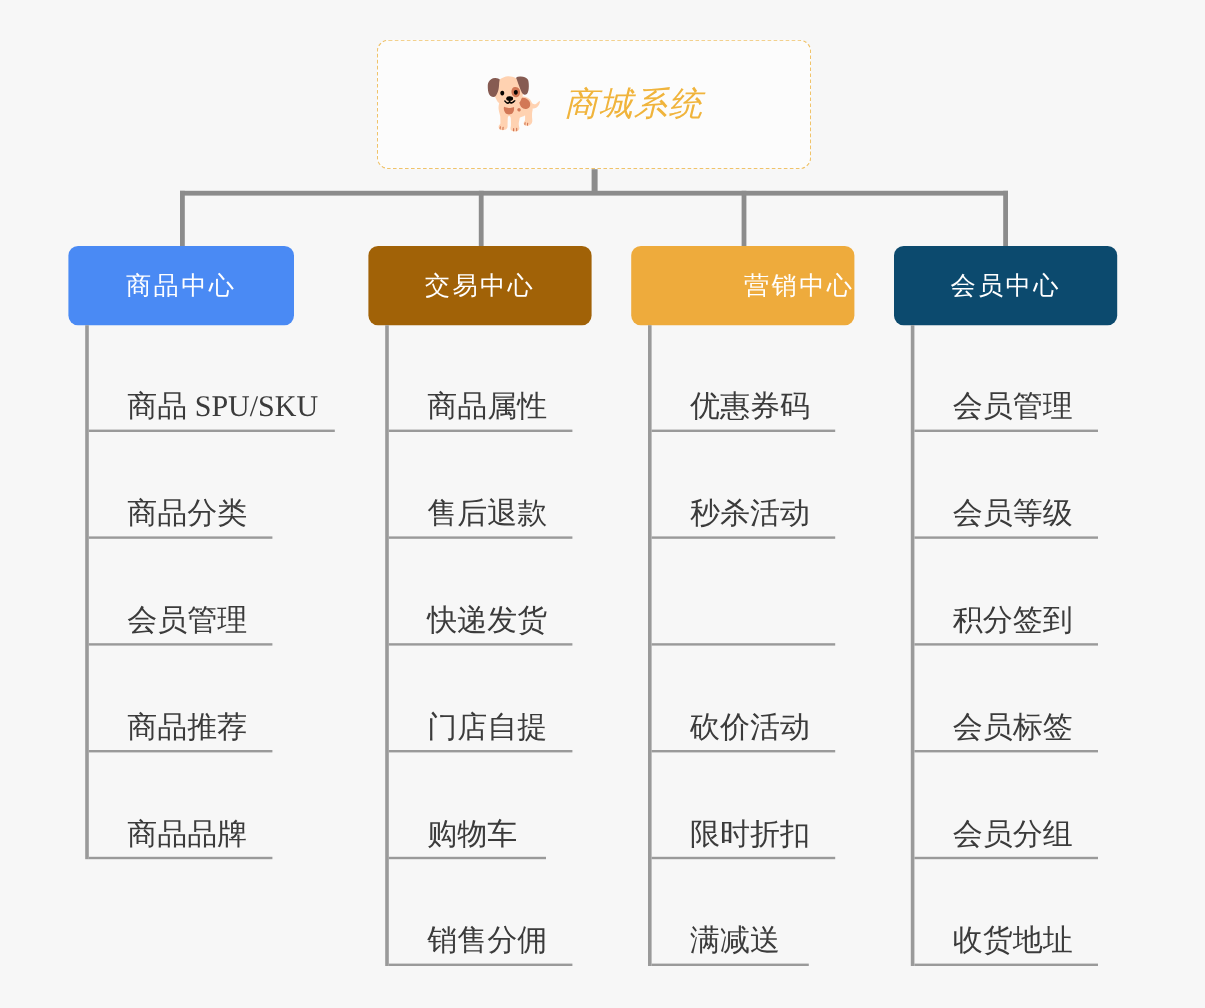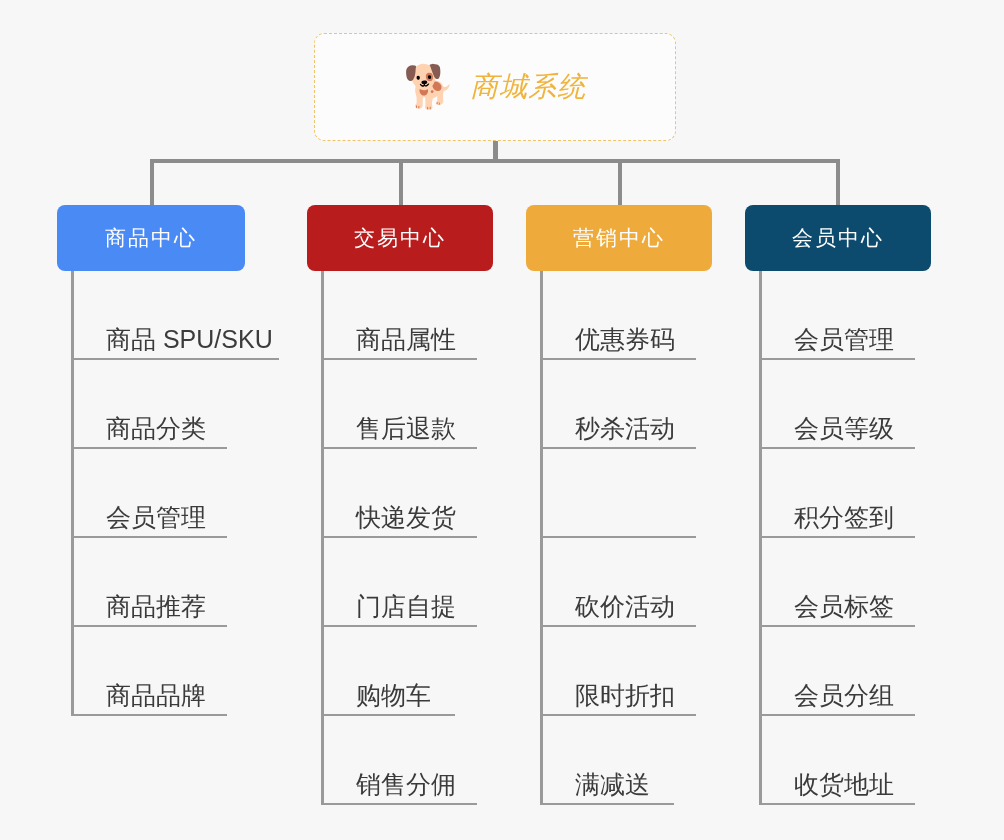--- a/index.html
+++ b/index.html
@@ -93,20 +93,21 @@
     background: #9a9a9a;
   }
   .child-label {
     position: relative;
     padding-left: 32px;
     padding-bottom: 7px;
     font-size: 25px;
     color: #3b3b3b;
     white-space: nowrap;
     line-height: 1.1;
+    font-family: Liberation Serif, serif;
   }
 </style>
 </head>
 <body>
 
 <div id="chart-root" style="background: rgb(247, 247, 247);">
 
   <div class="root-node" style="background: rgb(252, 252, 252); border-color: rgb(240, 195, 106);">
     <span class="root-emoji">🐕</span>
     <span class="root-title" style="color: rgb(240, 180, 60);">商城系统</span>
@@ -143,21 +144,21 @@
         <span class="child-underline" style="width:153px;"></span>
       </div>
       <div class="child-item">
         <span class="child-label">商品品牌</span>
         <span class="child-underline" style="width:153px;"></span>
       </div>
     </div>
   </div>
 
   <div class="column" style="left:307px; width:186px;">
-    <div class="cat-box" style="width: 186px; background: #b91c1c;">
+    <div class="cat-box" style="width: 186px; background: #a16207;">
       <span>交易中心</span>
     </div>
     <div class="child-list" style="margin-left:14px;">
       <div class="child-item">
         <span class="child-label">商品属性</span>
         <span class="child-underline" style="width:153px;"></span>
       </div>
       <div class="child-item">
         <span class="child-label">售后退款</span>
         <span class="child-underline" style="width:153px;"></span>
@@ -175,21 +176,21 @@
         <span class="child-underline" style="width:131px;"></span>
       </div>
       <div class="child-item">
         <span class="child-label">销售分佣</span>
         <span class="child-underline" style="width:153px;"></span>
       </div>
     </div>
   </div>
 
   <div class="column" style="left:526px; width:186px;">
-    <div class="cat-box" style="width: 186px; background: rgb(238, 171, 60);">
+    <div class="cat-box" style="width: 186px; background: rgb(238, 171, 60); justify-content: flex-end;">
       <span>营销中心</span>
     </div>
     <div class="child-list" style="margin-left:14px;">
       <div class="child-item">
         <span class="child-label">优惠券码</span>
         <span class="child-underline" style="width:153px;"></span>
       </div>
       <div class="child-item">
         <span class="child-label">秒杀活动</span>
         <span class="child-underline" style="width:153px;"></span>

